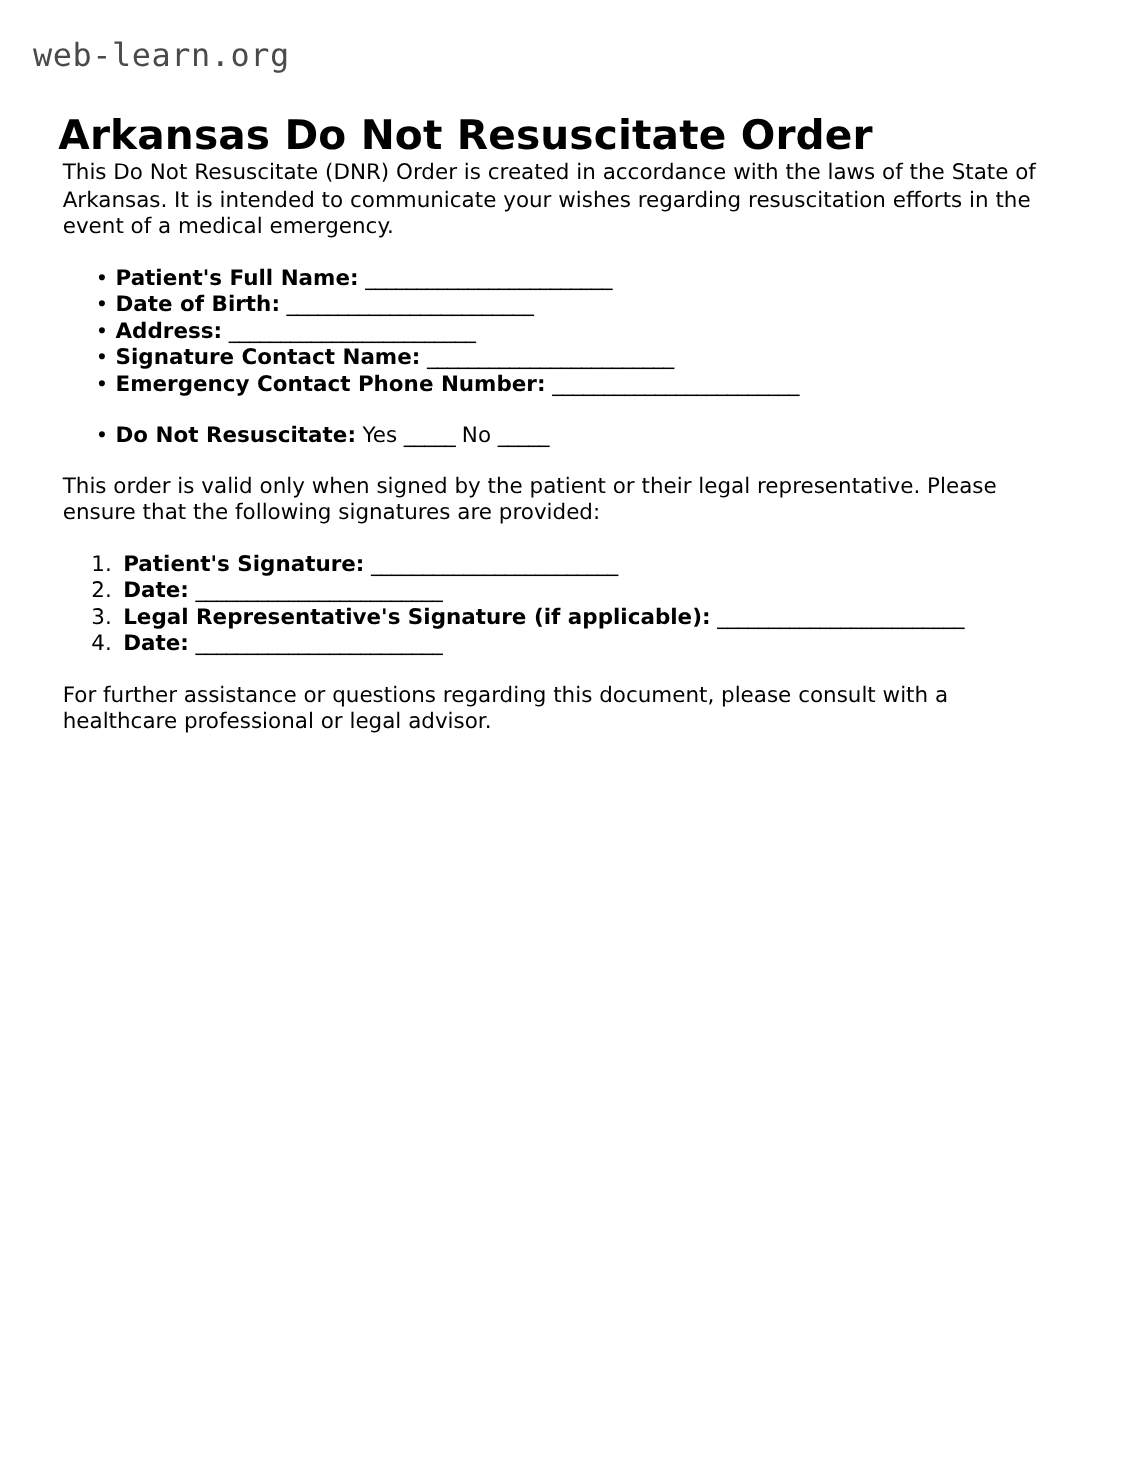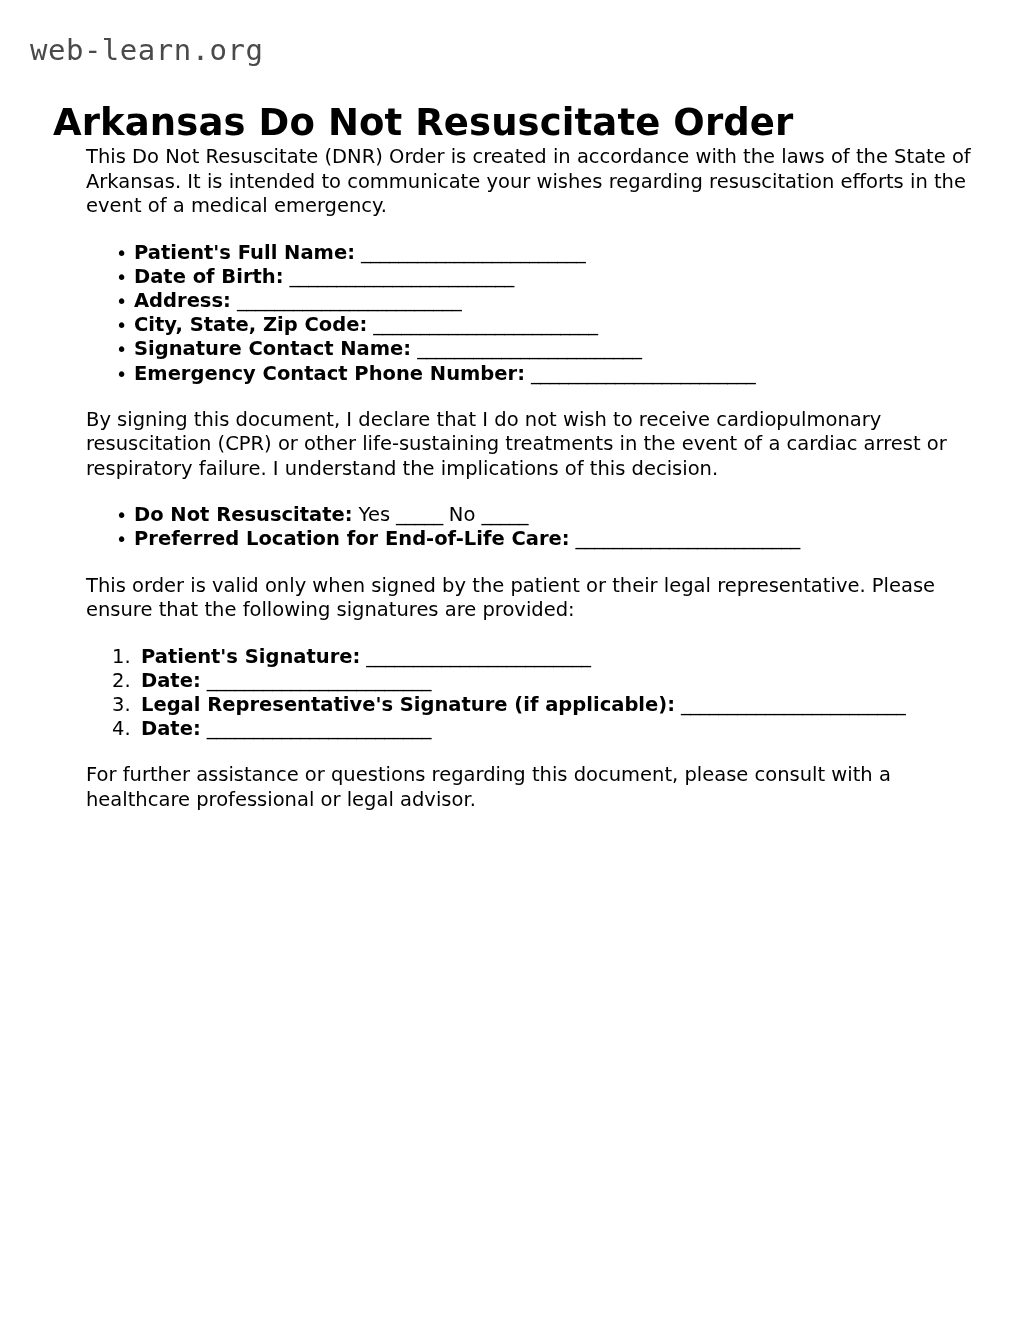--- a/index.html
+++ b/index.html
@@ -49,21 +49,20 @@
     white-space: nowrap;
     margin-top: 27px;
   }
 
   
   .content {
     position: absolute;
     left: 57px;
     top: 145px;
     width: 912px;
-    margin-left: 29px;
   }
 
   p.para {
     margin: 0 0 22px 0;
     font-size: 19.5px;
     line-height: 24.5px;
     color: #000000;
   }
 
   ul.bullets {
@@ -136,31 +135,28 @@
 
   <div class="content">
 
     <p class="para">This Do Not Resuscitate (DNR) Order is created in accordance with the laws of the State of Arkansas. It is intended to communicate your wishes regarding resuscitation efforts in the event of a medical emergency.</p>
 
 
     <ul class="bullets">
       <li><span class="lbl">Patient's Full Name:</span><span class="gap"></span><span class="blank">________________________</span></li>
       <li><span class="lbl">Date of Birth:</span><span class="gap"></span><span class="blank">________________________</span></li>
       <li><span class="lbl">Address:</span><span class="gap"></span><span class="blank">________________________</span></li>
-      <li><span class="lbl">City, State, Zip Code:</span><span class="gap"></span><span class="blank">________________________</span></li>
       <li><span class="lbl">Signature Contact Name:</span><span class="gap"></span><span class="blank">________________________</span></li>
       <li><span class="lbl">Emergency Contact Phone Number:</span><span class="gap"></span><span class="blank">________________________</span></li>
     </ul>
 
-    <p class="para">By signing this document, I declare that I do not wish to receive cardiopulmonary resuscitation (CPR) or other life-sustaining treatments in the event of a cardiac arrest or respiratory failure. I understand the implications of this decision.</p>
 
 
     <ul class="bullets">
       <li><span class="lbl">Do Not Resuscitate:</span><span class="gap"></span><span class="plain">Yes</span><span class="gap"></span><span class="blank">_____</span><span class="gap"></span><span class="plain">No</span><span class="gap"></span><span class="blank">_____</span></li>
-      <li><span class="lbl">Preferred Location for End-of-Life Care:</span><span class="gap"></span><span class="blank">________________________</span></li>
     </ul>
 
     <p class="para">This order is valid only when signed by the patient or their legal representative. Please ensure that the following signatures are provided:</p>
 
     <ol class="numbered">
       <li><span class="lbl">Patient's Signature:</span><span class="gap"></span><span class="blank">________________________</span></li>
       <li><span class="lbl">Date:</span><span class="gap"></span><span class="blank">________________________</span></li>
       <li><span class="lbl">Legal Representative's Signature (if applicable):</span><span class="gap"></span><span class="blank">________________________</span></li>
       <li><span class="lbl">Date:</span><span class="gap"></span><span class="blank">________________________</span></li>
     </ol>

